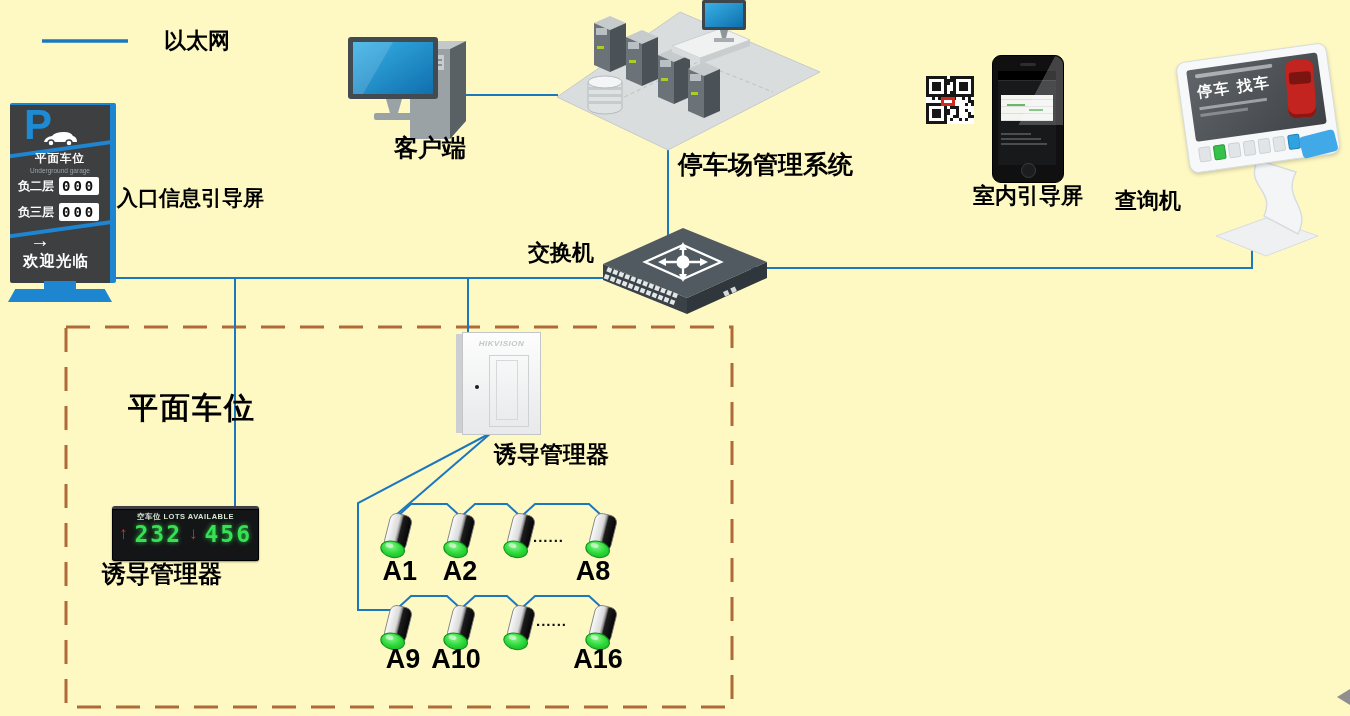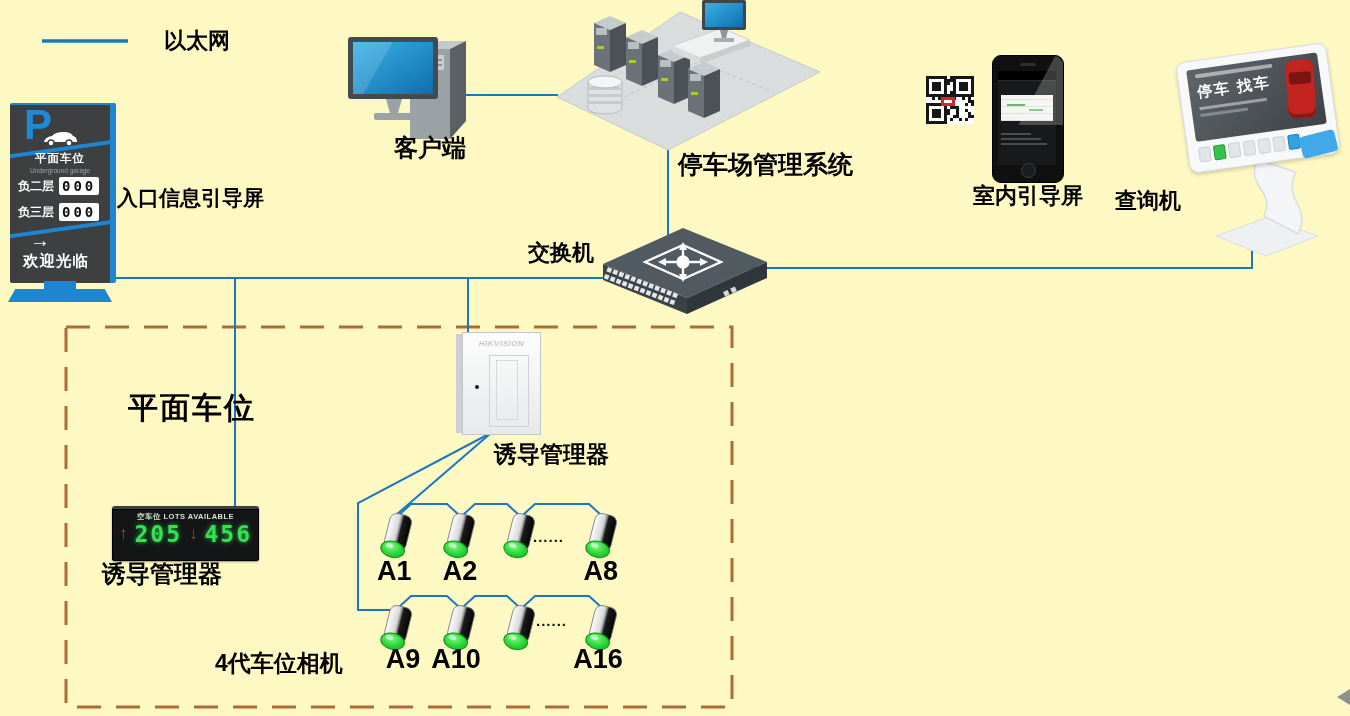--- a/index.html
+++ b/index.html
@@ -460,21 +460,21 @@
       </div>
       <div class="cab-knob"></div>
     </div>
   </div>
   <div class="lbl" style="left:494px;top:439px;font-size:23px">诱导管理器</div>
 
   <div class="node ledpanel" style="left:112px;top:506px;width:147px;height:52px">
     <div class="led-head">空车位 LOTS AVAILABLE</div>
     <div class="led-row">
       <span class="led-arrow">↑</span>
-      <span class="led-val">205</span>
+      <span class="led-val">232</span>
       <span class="led-arrow">↓</span>
       <span class="led-val">456</span>
     </div>
   </div>
   <div class="lbl" style="left:102px;top:558px;font-size:24px">诱导管理器</div>
 
   <div class="cam" style="left:377px;top:512px">
     <svg width="40" height="48" viewBox="0 0 40 48">
         <g transform="rotate(14 20 24)">
       <rect x="9" y="2" width="22" height="36" rx="7" fill="url(#camBody)" stroke="#777" stroke-width="0.8"></rect>
@@ -504,23 +504,23 @@
   <div class="cam" style="left:582px;top:512px">
     <svg width="40" height="48" viewBox="0 0 40 48">
         <g transform="rotate(14 20 24)">
       <rect x="9" y="2" width="22" height="36" rx="7" fill="url(#camBody)" stroke="#777" stroke-width="0.8"></rect>
       <ellipse cx="19" cy="38" rx="12" ry="8" fill="url(#camDome)" stroke="#0c8f17"></ellipse>
       <ellipse cx="15" cy="35" rx="4" ry="2.4" fill="#fff" opacity="0.5"></ellipse>
         </g>
       </svg>
   </div>
   <div class="dots" style="left:533px;top:528px">......</div>
-  <div class="lbl" style="left:377px;top:556px;width:40px;text-align:left;font-size:27px">A1</div>
+  <div class="lbl" style="left:377px;top:556px;width:40px;text-align:right;font-size:27px">A1</div>
   <div class="lbl" style="left:437px;top:556px;width:46px;text-align:center;font-size:27px">A2</div>
-  <div class="lbl" style="left:568px;top:556px;width:50px;text-align:right;font-size:27px">A8</div>
+  <div class="lbl" style="left:568px;top:556px;width:50px;text-align:center;font-size:27px">A8</div>
 
   <div class="cam" style="left:377px;top:604px">
     <svg width="40" height="48" viewBox="0 0 40 48">
         <g transform="rotate(14 20 24)">
       <rect x="9" y="2" width="22" height="36" rx="7" fill="url(#camBody)" stroke="#777" stroke-width="0.8"></rect>
       <ellipse cx="19" cy="38" rx="12" ry="8" fill="url(#camDome)" stroke="#0c8f17"></ellipse>
       <ellipse cx="15" cy="35" rx="4" ry="2.4" fill="#fff" opacity="0.5"></ellipse>
         </g>
       </svg>
   </div>
@@ -549,15 +549,14 @@
       <ellipse cx="19" cy="38" rx="12" ry="8" fill="url(#camDome)" stroke="#0c8f17"></ellipse>
       <ellipse cx="15" cy="35" rx="4" ry="2.4" fill="#fff" opacity="0.5"></ellipse>
         </g>
       </svg>
   </div>
   <div class="dots" style="left:536px;top:612px">......</div>
   <div class="lbl" style="left:381px;top:644px;width:44px;text-align:center;font-size:27px">A9</div>
   <div class="lbl" style="left:427px;top:644px;width:58px;text-align:center;font-size:27px">A10</div>
   <div class="lbl" style="left:570px;top:644px;width:56px;text-align:center;font-size:27px">A16</div>
 
-  <div class="lbl" style="left:215px;top:648px;font-size:23px">4代车位相机</div>
 
 </div>
 
 </body></html>

